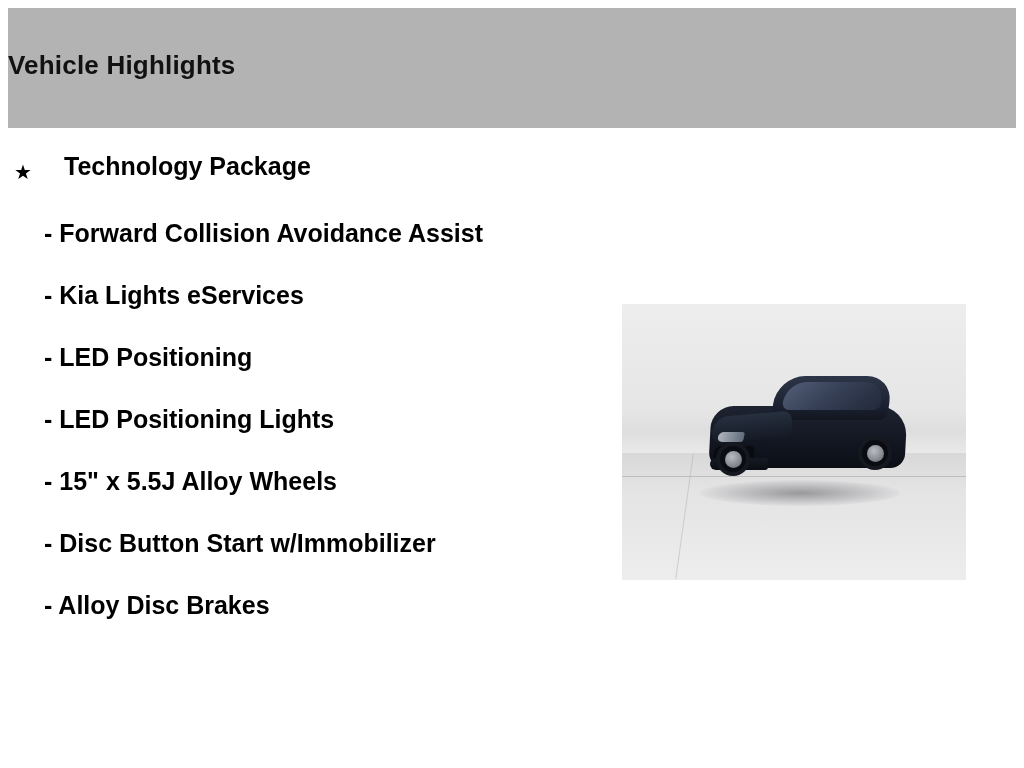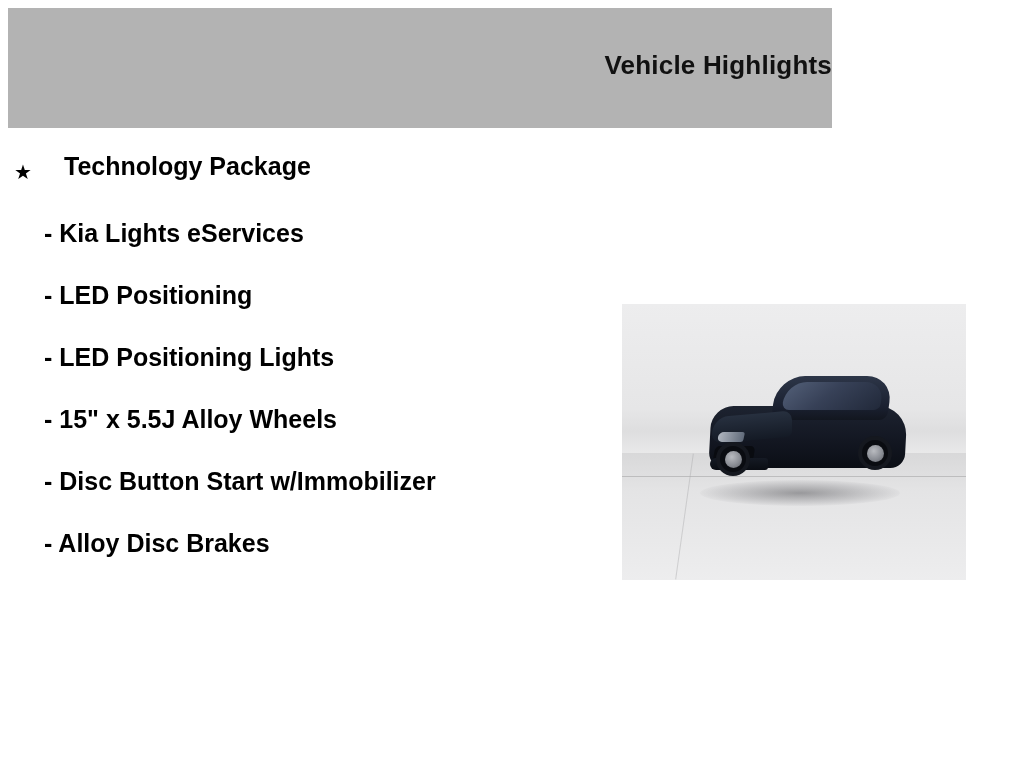--- a/index.html
+++ b/index.html
@@ -21,26 +21,26 @@
     width: 1024px;
     height: 768px;
     background: #ffffff;
   }
 
   
   .header-band {
     position: absolute;
     left: 8px;
     top: 8px;
-    width: 824px;
+    width: 1008px;
     height: 120px;
     background: #b3b3b3;
     display: flex;
     align-items: center;
-    justify-content: flex-end;
+    justify-content: flex-start;
   }
   .header-title {
     font-size: 26px;
     font-weight: bold;
     color: #111111;
     letter-spacing: 0.2px;
     text-align: center;
     margin-top: -6px;
   }
 
@@ -253,20 +253,21 @@
   </div>
 
   <div class="content">
 
     <div class="package-row">
       <span class="star-icon">★</span>
       <span class="package-title">Technology Package</span>
     </div>
 
     <ul class="feature-list">
+      <li class="feature-item">- Forward Collision Avoidance Assist</li>
       <li class="feature-item">- Kia Lights eServices</li>
       <li class="feature-item">- LED Positioning</li>
       <li class="feature-item">- LED Positioning Lights</li>
       <li class="feature-item">- 15" x 5.5J Alloy Wheels</li>
       <li class="feature-item">- Disc Button Start w/Immobilizer</li>
       <li class="feature-item">- Alloy Disc Brakes</li>
     </ul>
 
     <div class="vehicle-photo">
       <div class="photo-floor"></div>

